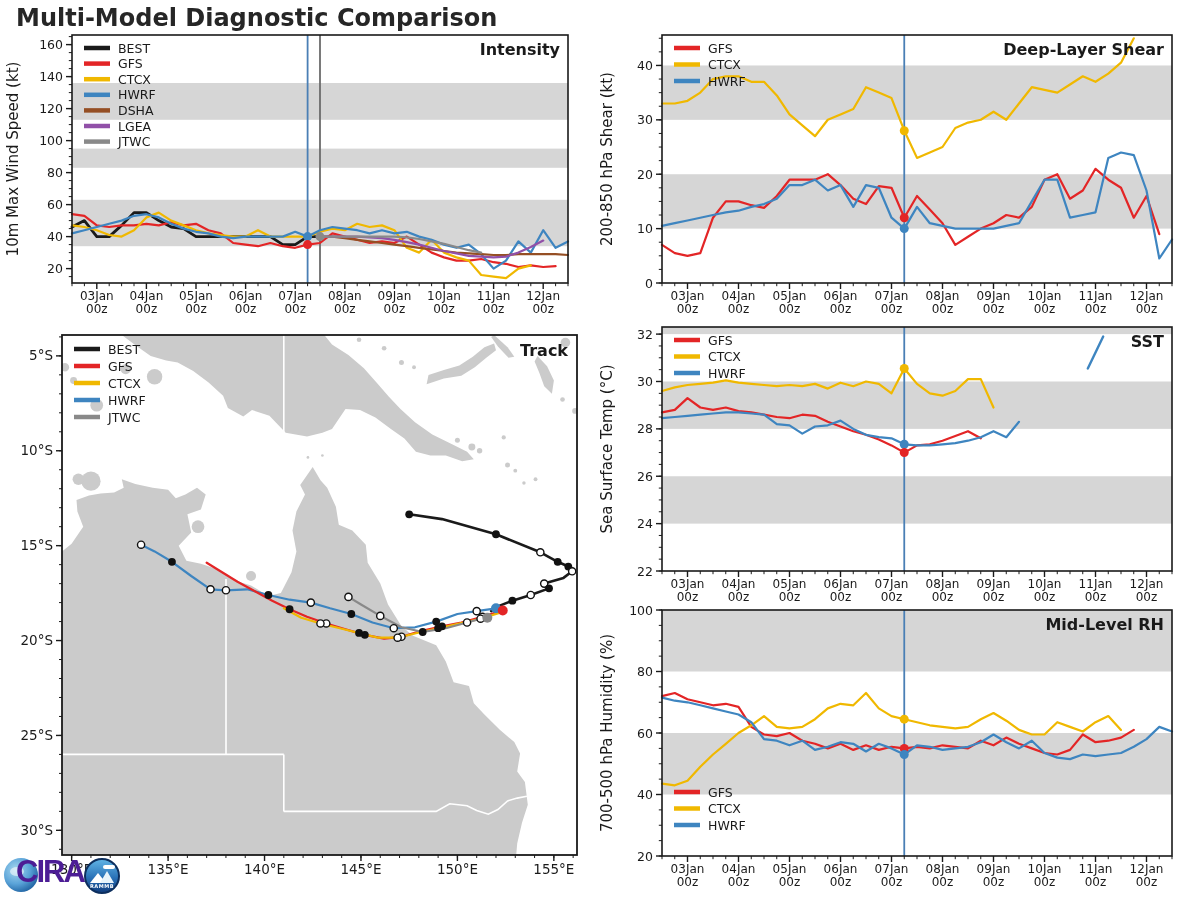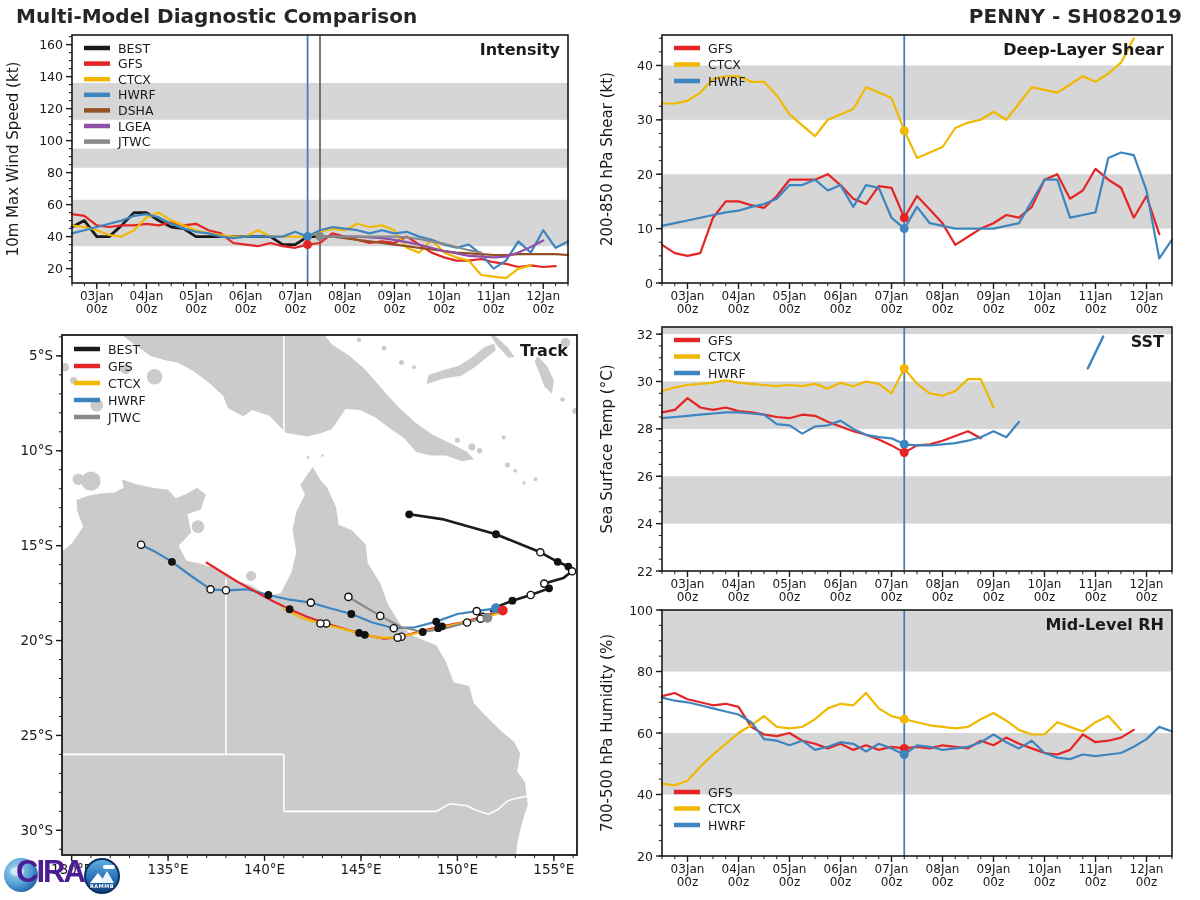--- a/index.html
+++ b/index.html
@@ -1,39 +1,38 @@
 <!DOCTYPE html>
 <html><head>
 <meta charset="utf-8">
 <style>
   html,body{margin:0;padding:0;background:#ffffff;}
   body{width:1200px;height:900px;position:relative;font-family:"DejaVu Sans","Liberation Sans",sans-serif;overflow:hidden;}
   .hdr{position:absolute;top:2px;left:0;width:1200px;height:30px;}
-  .hdr .t{position:absolute;left:16px;top:2px;font-size:20px;font-weight:bold;color:#262626;}
+  .hdr .t{position:absolute;left:16px;top:2px;font-size:24px;font-weight:bold;color:#262626;}
   .hdr .s{position:absolute;right:18px;top:2px;font-size:20px;font-weight:bold;color:#262626;}
   #plots{position:absolute;left:0;top:0;}
   
   .logo{position:absolute;left:2px;top:852px;width:120px;height:46px;}
   .globe{position:absolute;left:2px;top:6px;width:34px;height:34px;border-radius:50%;
     background:radial-gradient(circle at 35% 35%, #a8d8f0 0%, #5aa3d8 45%, #1b5e9e 80%, #123c6b 100%);}
   .globe:after{content:"";position:absolute;left:6px;top:9px;width:14px;height:9px;border-radius:50%;background:rgba(255,255,255,.55);}
   .ciratxt{position:absolute;left:14px;top:2px;font-size:31px;font-weight:bold;letter-spacing:-2px;color:#4c1d95;font-family:"Liberation Sans",sans-serif;}
   .badge{position:absolute;left:82px;top:6px;width:36px;height:36px;border-radius:50%;
     background:linear-gradient(#5fb2e4 0%, #2a72b8 55%, #123f80 100%);border:2px solid #0d2f5e;box-sizing:border-box;}
   .badge .m{position:absolute;left:4px;top:13px;width:0;height:0;border-left:8px solid transparent;border-right:8px solid transparent;border-bottom:10px solid #ffffff;}
   .badge .m2{position:absolute;left:14px;top:11px;width:0;height:0;border-left:7px solid transparent;border-right:7px solid transparent;border-bottom:12px solid #e8f4fb;}
   .badge .c1{position:absolute;left:17px;top:5px;width:12px;height:4px;border-radius:2px;background:#fff;}
   .badge .rm{position:absolute;left:0;right:0;bottom:3px;text-align:center;font-size:5px;color:#fff;font-weight:bold;letter-spacing:.5px;}
 </style>
 </head>
 <body>
 
 <div class="hdr">
   <div class="t">Multi-Model Diagnostic Comparison</div>
-  <div class="s">PENNY - SH082019</div>
 </div>
 
 <svg id="plots" width="1200" height="900">
     <g>
       <rect x="72" y="199.8" width="496" height="46.39999999999998" fill="#d6d6d6"></rect>
       <rect x="72" y="148.6" width="496" height="19.200000000000017" fill="#d6d6d6"></rect>
       <rect x="72" y="83" width="496" height="36.79999999999998" fill="#d6d6d6"></rect>
       <line x1="307.6" y1="35" x2="307.6" y2="283" stroke="#4a7fb5" stroke-width="1.8"></line>
       <line x1="320" y1="35" x2="320" y2="283" stroke="#6b6b6b" stroke-width="1.8"></line>
       <polyline points="72.0,227.0 84.4,220.6 96.8,236.6 109.2,236.6 121.6,225.4 134.0,212.6 146.4,212.6 158.8,220.6 171.2,227.0 183.6,228.6 196.0,236.6 208.4,236.6 220.8,236.6 233.2,236.6 245.6,236.6 258.0,236.6 270.4,236.6 282.8,244.6 295.2,244.6 307.6,236.6 320.0,236.6" fill="none" stroke="#1a1a1a" stroke-width="2.8" stroke-linejoin="round" stroke-linecap="round"></polyline>

